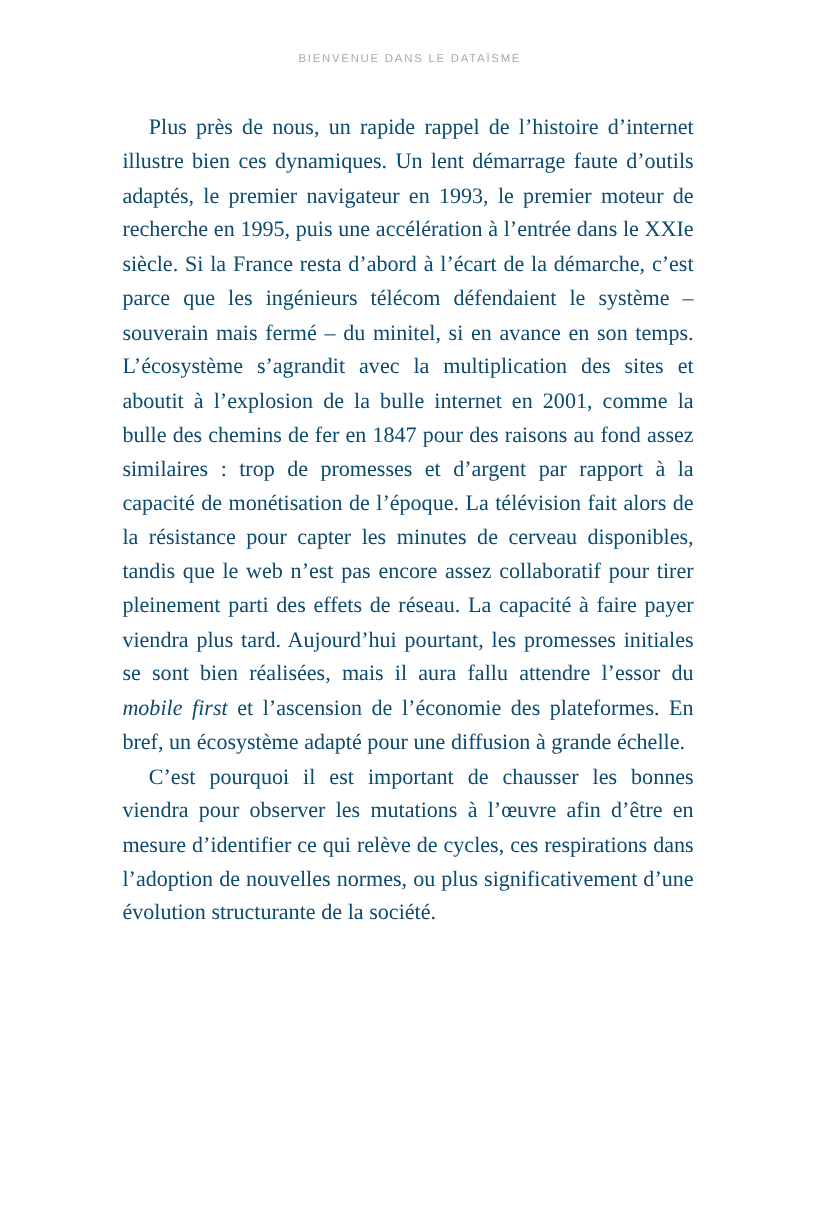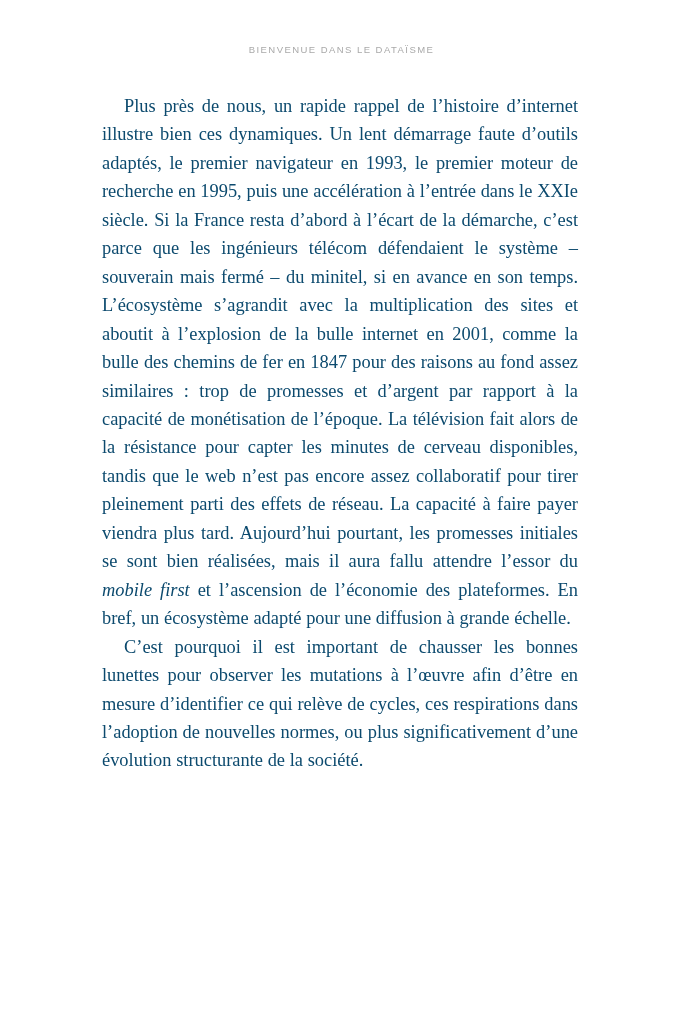--- a/index.html
+++ b/index.html
@@ -77,20 +77,20 @@
 <body>
 
 <div class="page">
 
   <div class="running-head">BIENVENUE DANS LE DATAÏSME</div>
 
   <div class="textblock">
 
     <p class="para indent"><span>Plus près de nous, un rapide rappel de l’histoire d’internet illustre bien ces dynamiques. Un lent démarrage faute d’outils adaptés, le premier navigateur en 1993, le premier moteur de recherche en 1995, puis une accélération à l’entrée dans le XXIe siècle. Si la France resta d’abord à l’écart de la démarche, c’est parce que les ingénieurs télécom défendaient le système – souverain mais fermé – du minitel, si en avance en son temps. L’écosystème s’agrandit avec la multiplication des sites et aboutit à l’explosion de la bulle internet en 2001, comme la bulle des chemins de fer en 1847 pour des raisons au fond assez similaires : trop de promesses et d’argent par rapport à la capacité de monétisation de l’époque. La télévision fait alors de la résistance pour capter les minutes de cerveau disponibles, tandis que le web n’est pas encore assez collaboratif pour tirer pleinement parti des effets de réseau. La capacité à faire payer viendra plus tard. Aujourd’hui pourtant, les promesses initiales se sont bien réalisées, mais il aura fallu attendre l’essor du </span><em>mobile first</em><span> et l’ascension de l’économie des plateformes. En bref, un écosystème adapté pour une diffusion à grande échelle.</span></p>
 
-    <p class="para indent">C’est pourquoi il est important de chausser les bonnes lunettes pour observer les mutations à l’œuvre afin d’être en mesure d’identifier ce qui relève de cycles, ces respirations dans l’adoption de nouvelles normes, ou plus significativement d’une évolution structurante de la société.</p>
+    <p class="para indent">C’est pourquoi il est important de chausser les bonnes viendra pour observer les mutations à l’œuvre afin d’être en mesure d’identifier ce qui relève de cycles, ces respirations dans l’adoption de nouvelles normes, ou plus significativement d’une évolution structurante de la société.</p>
 
 
   </div>
 
   <div class="folio">12</div>
 
 </div>
 
 </body></html>

